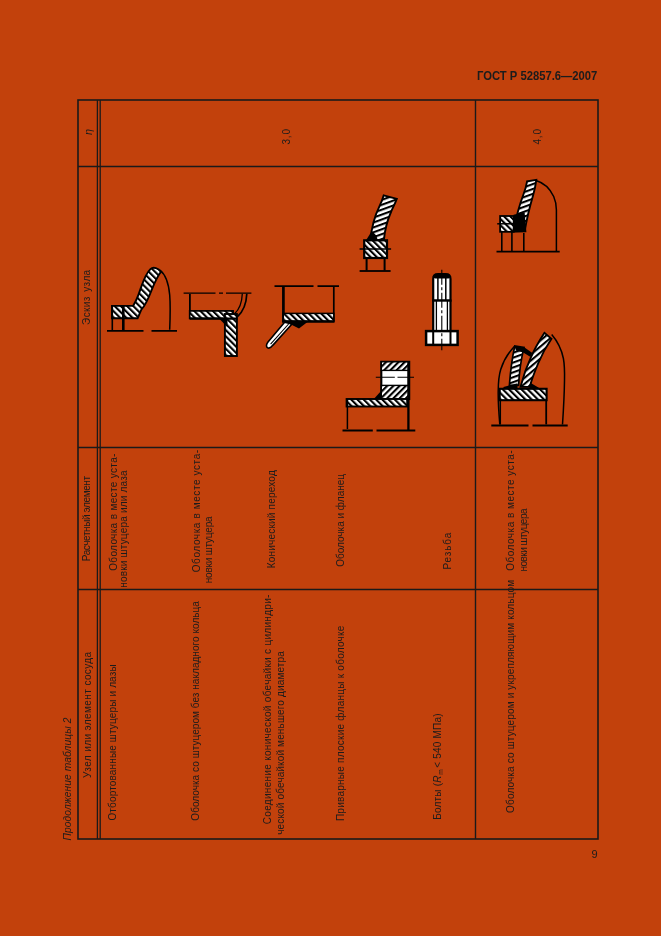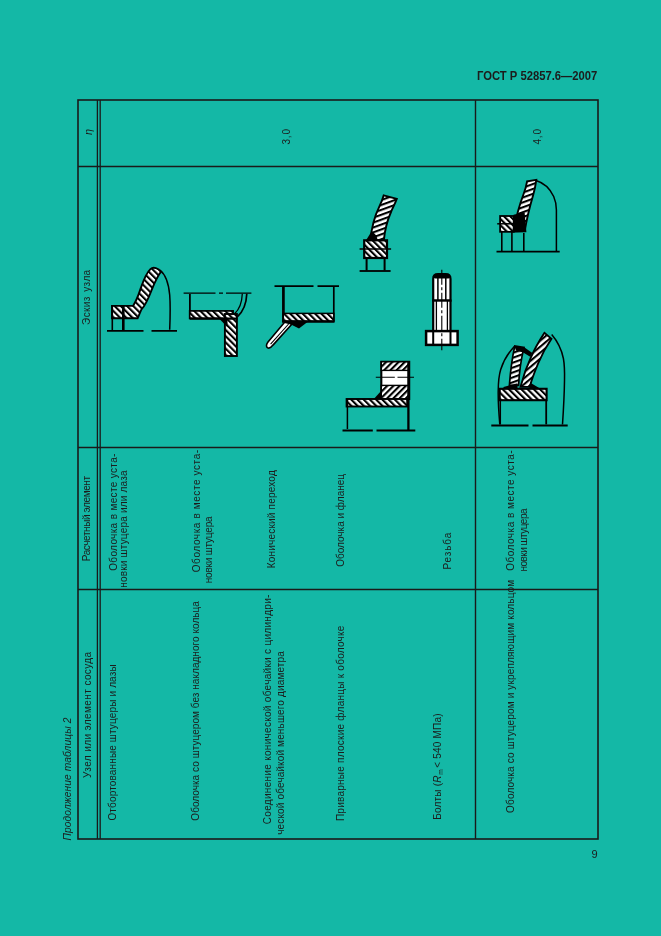--- a/index.html
+++ b/index.html
@@ -1,16 +1,16 @@
 <!DOCTYPE html>
 <html><head>
 <meta charset="utf-8">
 <style>
 html,body{margin:0;padding:0;background:#fff;}
-#page{position:relative;width:661px;height:936px;background:#14b8a6;overflow:hidden;}
+#page{position:relative;width:661px;height:936px;background:#c2410c;overflow:hidden;}
 svg{display:block;}
 text{font-family:"Liberation Sans",sans-serif;fill:#1c1c1c;}
 .t10{font-size:10px;}
 </style>
 </head>
 <body>
 <div id="page">
 <svg width="661" height="936" viewBox="0 0 661 936">
 <defs>
 <pattern id="hA" width="4.4" height="4.4" patternUnits="userSpaceOnUse" patternTransform="rotate(-45)">

